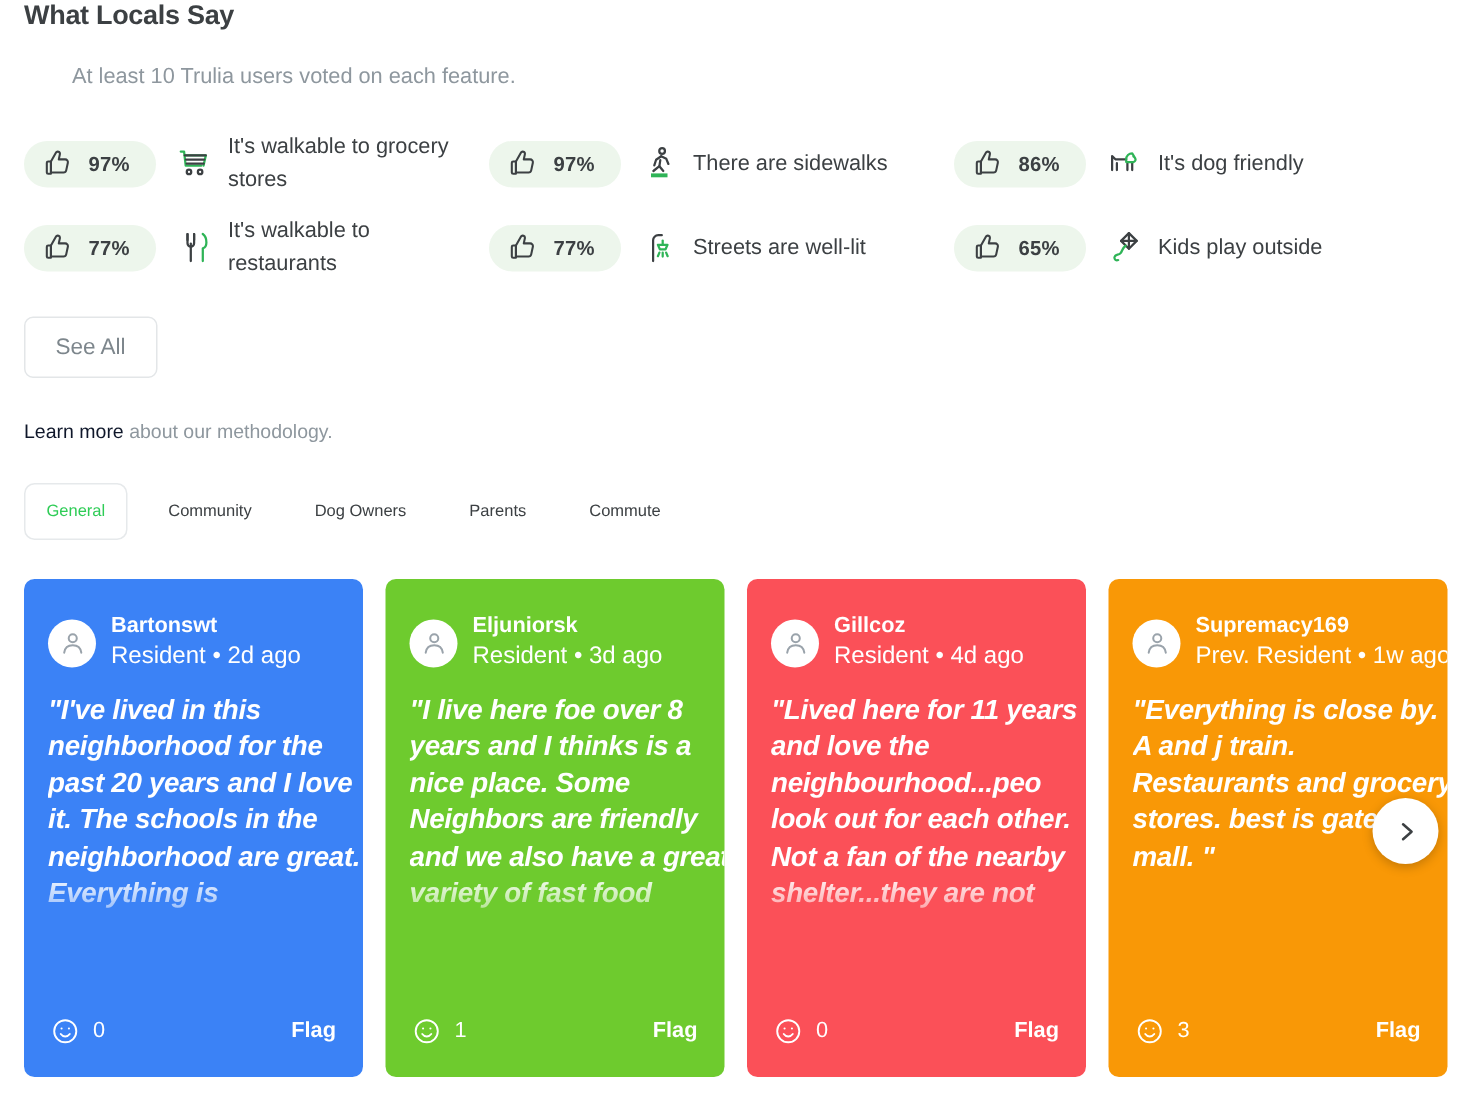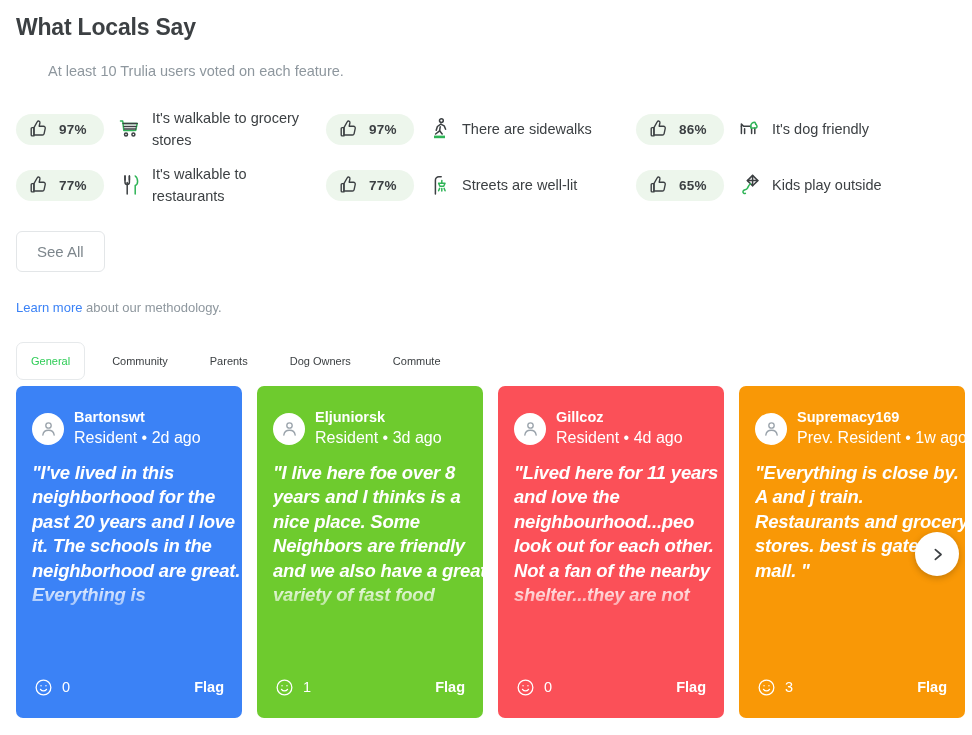--- a/index.html
+++ b/index.html
@@ -10,25 +10,25 @@
     background: #ffffff;
     font-family: "Liberation Sans", sans-serif;
     color: #33383d;
     overflow: hidden;
   }
 
   .page { position: relative; width: 972px; height: 735px; padding: 0 16px; }
 
   
   .page-title {
-    font-size: 23px;
+    font-size: 18px;
     font-weight: bold;
     color: #3c4043;
     letter-spacing: -0.2px;
-    padding-top: 14px;
+    padding-top: 0;
   }
   .page-subtitle {
     font-size: 14.5px;
     color: #8e979e;
     margin-top: 22px;
     margin-left: 32px;
   }
 
   
   .features {
@@ -91,21 +91,21 @@
     color: #7d868c;
     cursor: pointer;
   }
 
   .methodology {
     margin-top: 28px;
     font-size: 13px;
     color: #8e979e;
   }
   .methodology a {
-    color: #3b82f6;
+    color: #0f172a;
     text-decoration: none;
     cursor: pointer;
   }
 
   
   .tabs {
     margin-top: 27px;
     display: flex;
     align-items: center;
   }
@@ -351,22 +351,22 @@
 
   <button class="see-all">See All</button>
 
   <div class="methodology">
     <a>Learn more</a><span> about our methodology.</span>
   </div>
 
   <div class="tabs" id="tabs">
       <button class="tab active">General</button>
       <button class="tab">Community</button>
+      <button class="tab">Dog Owners</button>
       <button class="tab">Parents</button>
-      <button class="tab">Dog Owners</button>
       <button class="tab">Commute</button>
     </div>
 
   <div class="cards" id="cards">
       <div class="card" style="background: #3b82f6;">
         <div class="card-head">
           <span class="avatar">
             <svg width="19" height="19" viewBox="0 0 24 24" fill="none" stroke="#9aa3ab" stroke-width="1.7" stroke-linecap="round" stroke-linejoin="round">
               <circle cx="12" cy="8.2" r="3.4"></circle>
               <path d="M4.8 20.4c.6-4.2 3.6-6.2 7.2-6.2s6.6 2 7.2 6.2"></path>

